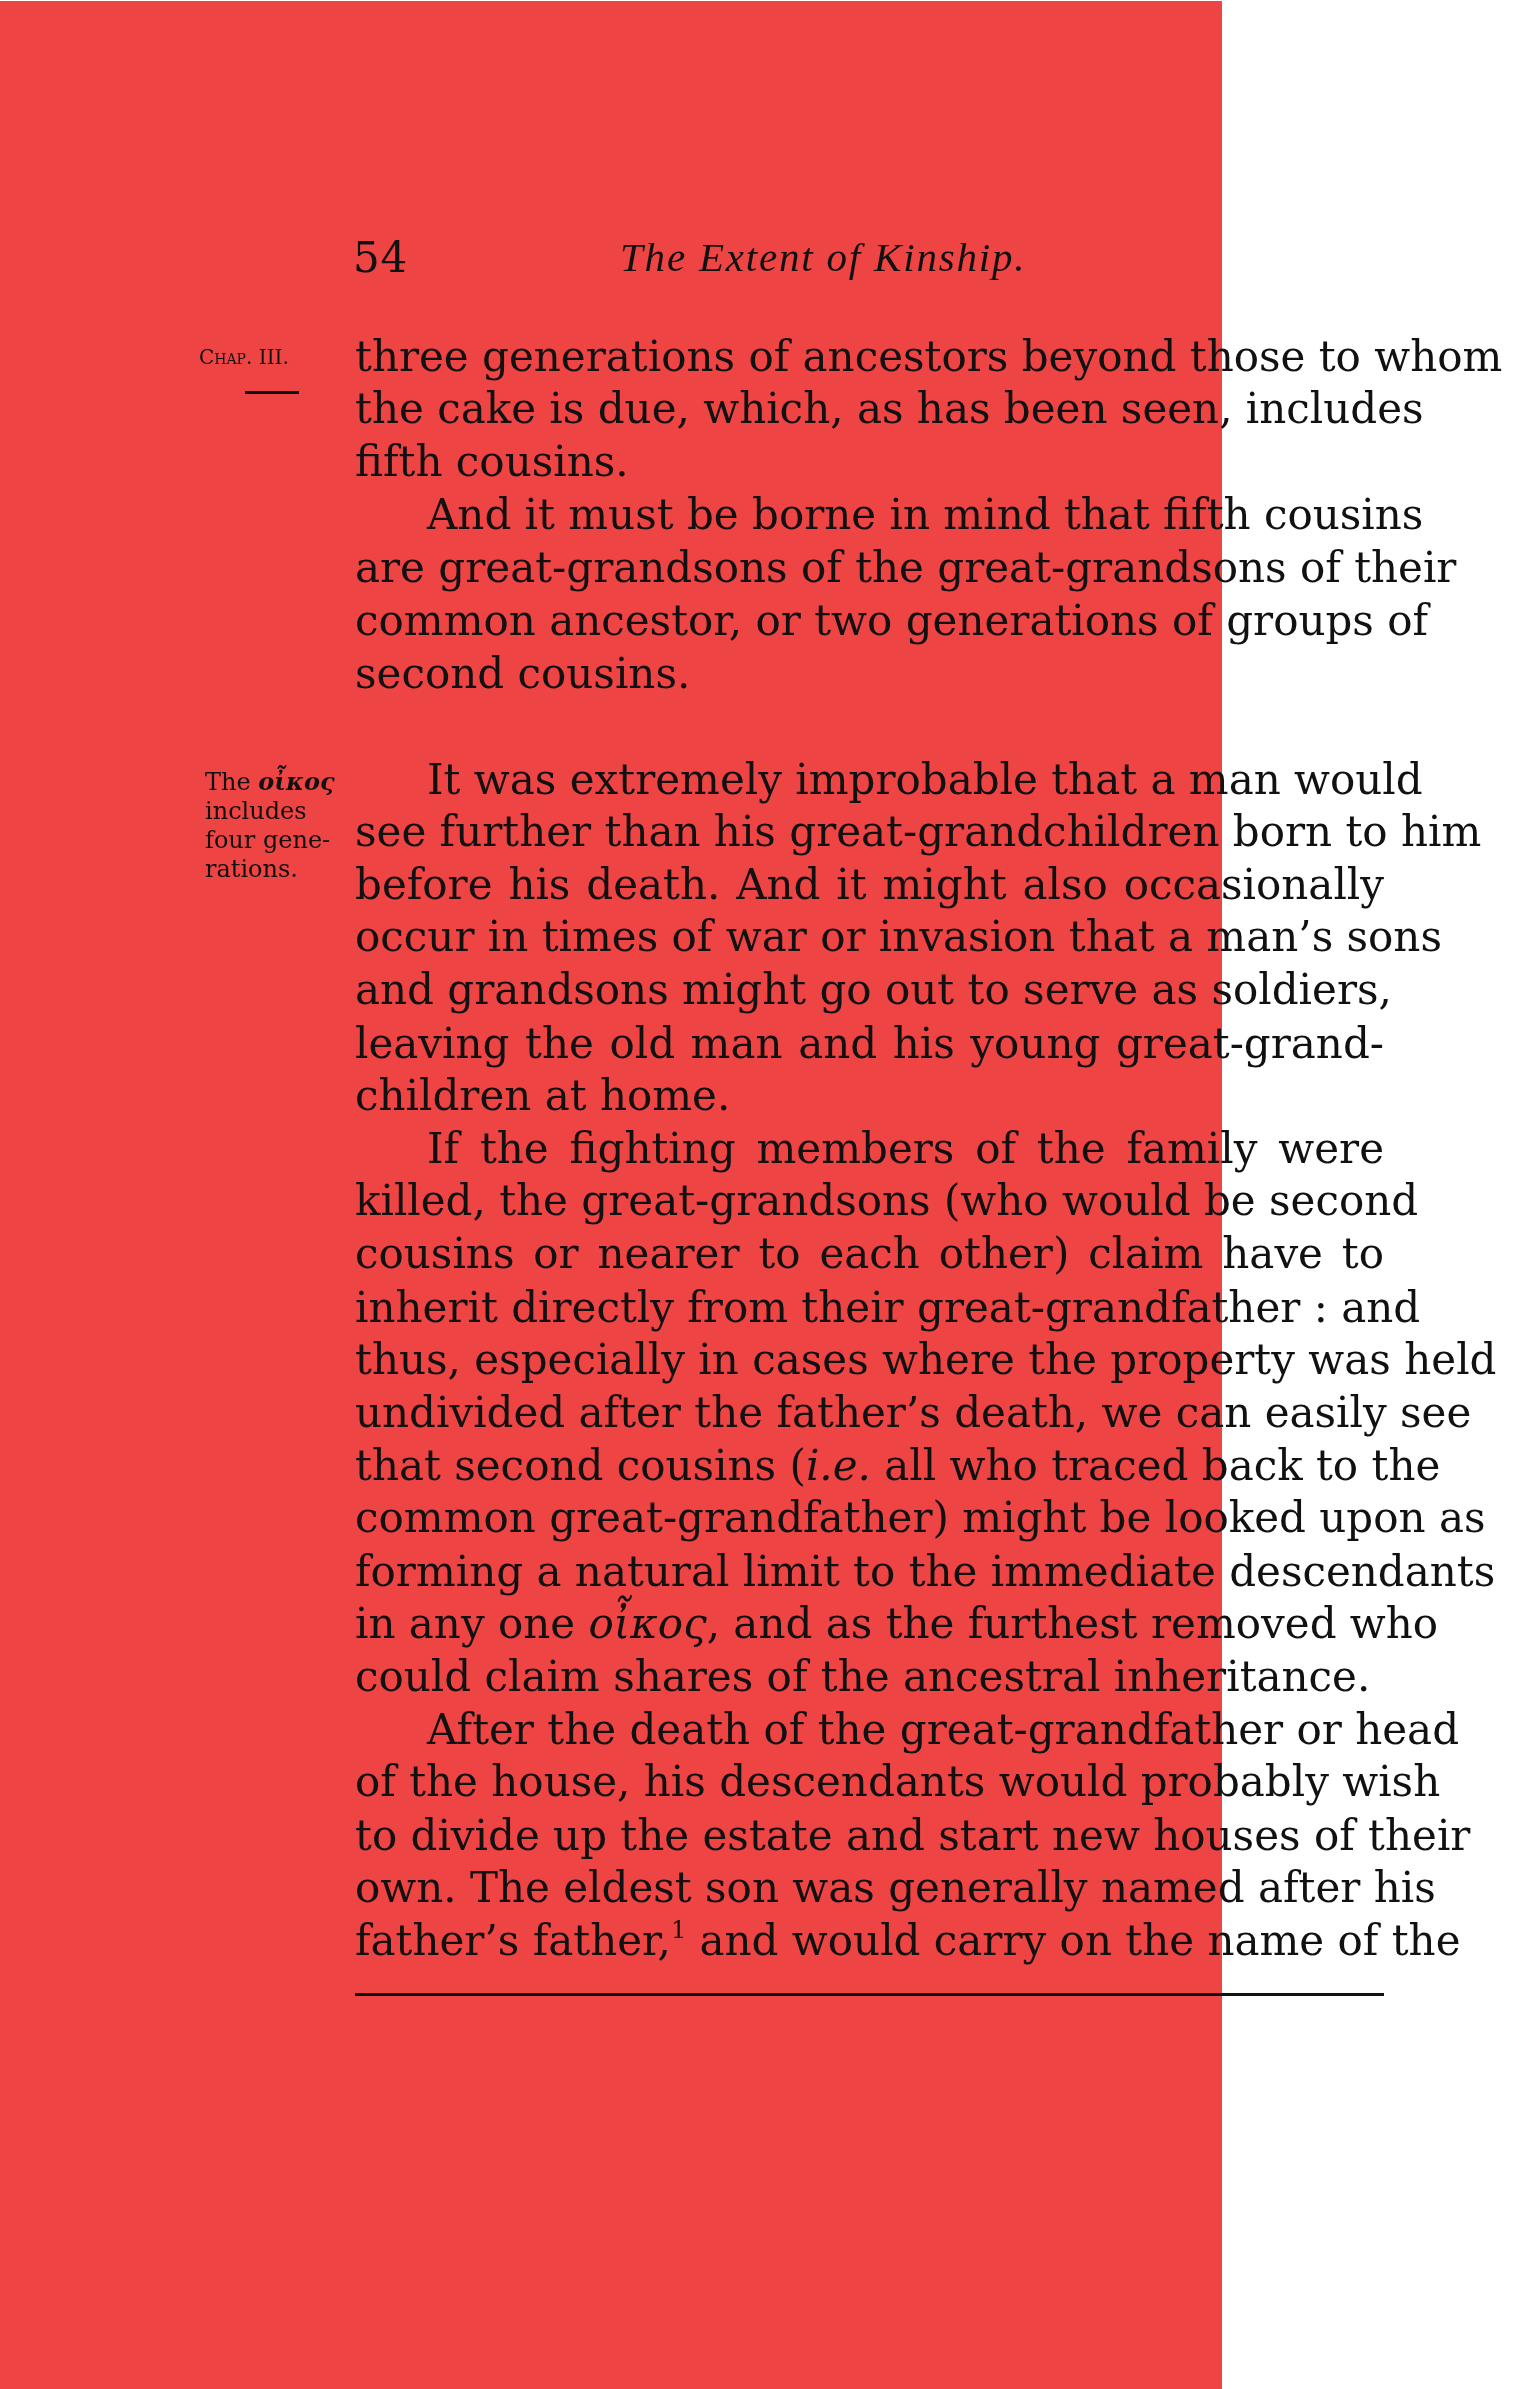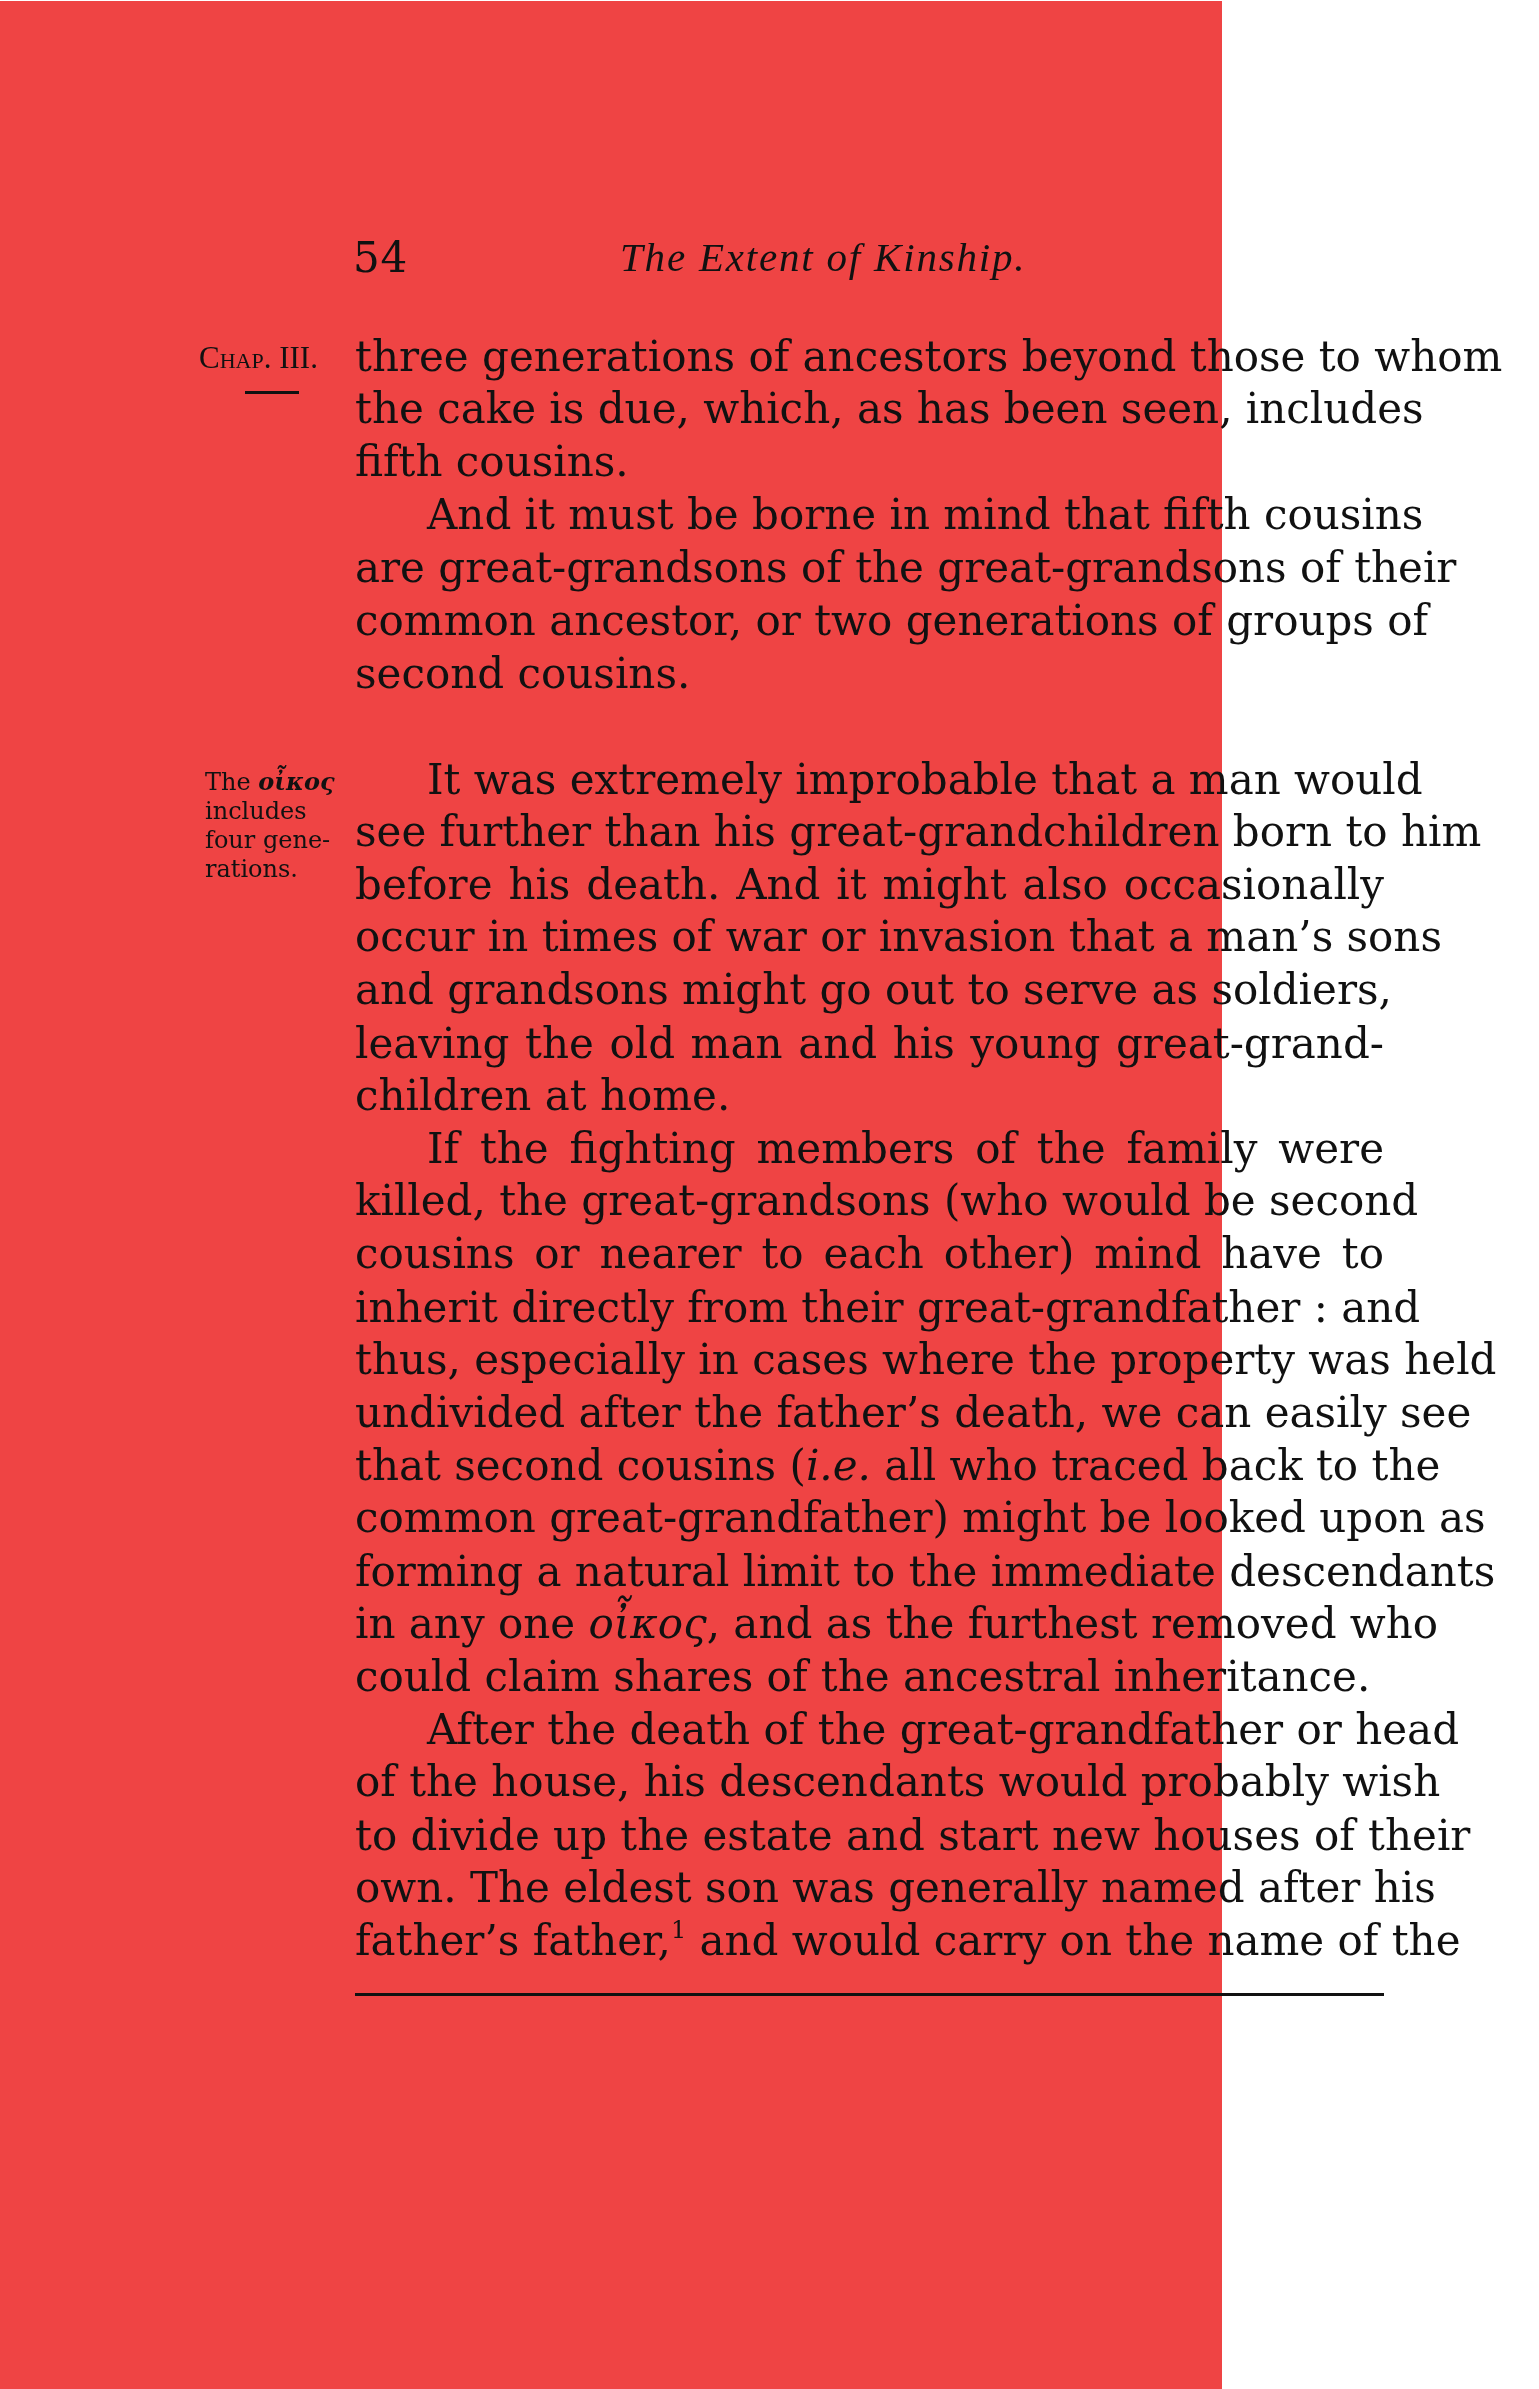--- a/index.html
+++ b/index.html
@@ -52,22 +52,21 @@
       font-size: 24px;
       line-height: 29px;
       white-space: nowrap;
     }
     .margin-note .chap-small {
       font-variant: small-caps;
     }
     .chap-note {
       left: 199px;
       top: 342px;
-      font-size: 31px;
-      font-family: Liberation Serif, serif;
+      font-size: 20px;
     }
     .chap-dash {
       position: absolute;
       left: 245px;
       top: 390px;
       width: 54px;
       height: 2.8px;
       background: #111111;
     }
     .side-note {
@@ -172,21 +171,21 @@
     <div class="line indent" style="top:752px">It was extremely improbable that a man would</div>
     <div class="line" style="top:804px">see further than his great-grandchildren born to him</div>
     <div class="line" style="top:857px">before his death.  And it might also occasionally</div>
     <div class="line" style="top:909px">occur in times of war or invasion that a man’s sons</div>
     <div class="line" style="top:962px">and grandsons might go out to serve as soldiers,</div>
     <div class="line" style="top:1016px">leaving the old man and his young great-grand-</div>
     <div class="line last" style="top:1068px">children at home.</div>
 
     <div class="line indent" style="top:1121px">If the fighting members of the family were</div>
     <div class="line" style="top:1173px">killed, the great-grandsons (who would be second</div>
-    <div class="line" style="top:1226px">cousins or nearer to each other) mind have to</div>
+    <div class="line" style="top:1226px">cousins or nearer to each other) claim have to</div>
     <div class="line" style="top:1280px">inherit directly from their great-grandfather : and</div>
     <div class="line" style="top:1332px">thus, especially in cases where the property was held</div>
     <div class="line" style="top:1385px">undivided after the father’s death, we can easily see</div>
     <div class="line" style="top:1438px"><span>that second cousins (</span><span class="it">i.e.</span><span> all who traced back to the</span></div>
     <div class="line" style="top:1490px">common great-grandfather) might be looked upon as</div>
     <div class="line" style="top:1544px">forming a natural limit to the immediate descendants</div>
     <div class="line" style="top:1596px"><span>in any one </span><span class="it">οἶκος</span><span>, and as the furthest removed who</span></div>
     <div class="line last" style="top:1649px">could claim shares of the ancestral inheritance.</div>
 
     <div class="line indent" style="top:1702px">After the death of the great-grandfather or head</div>

